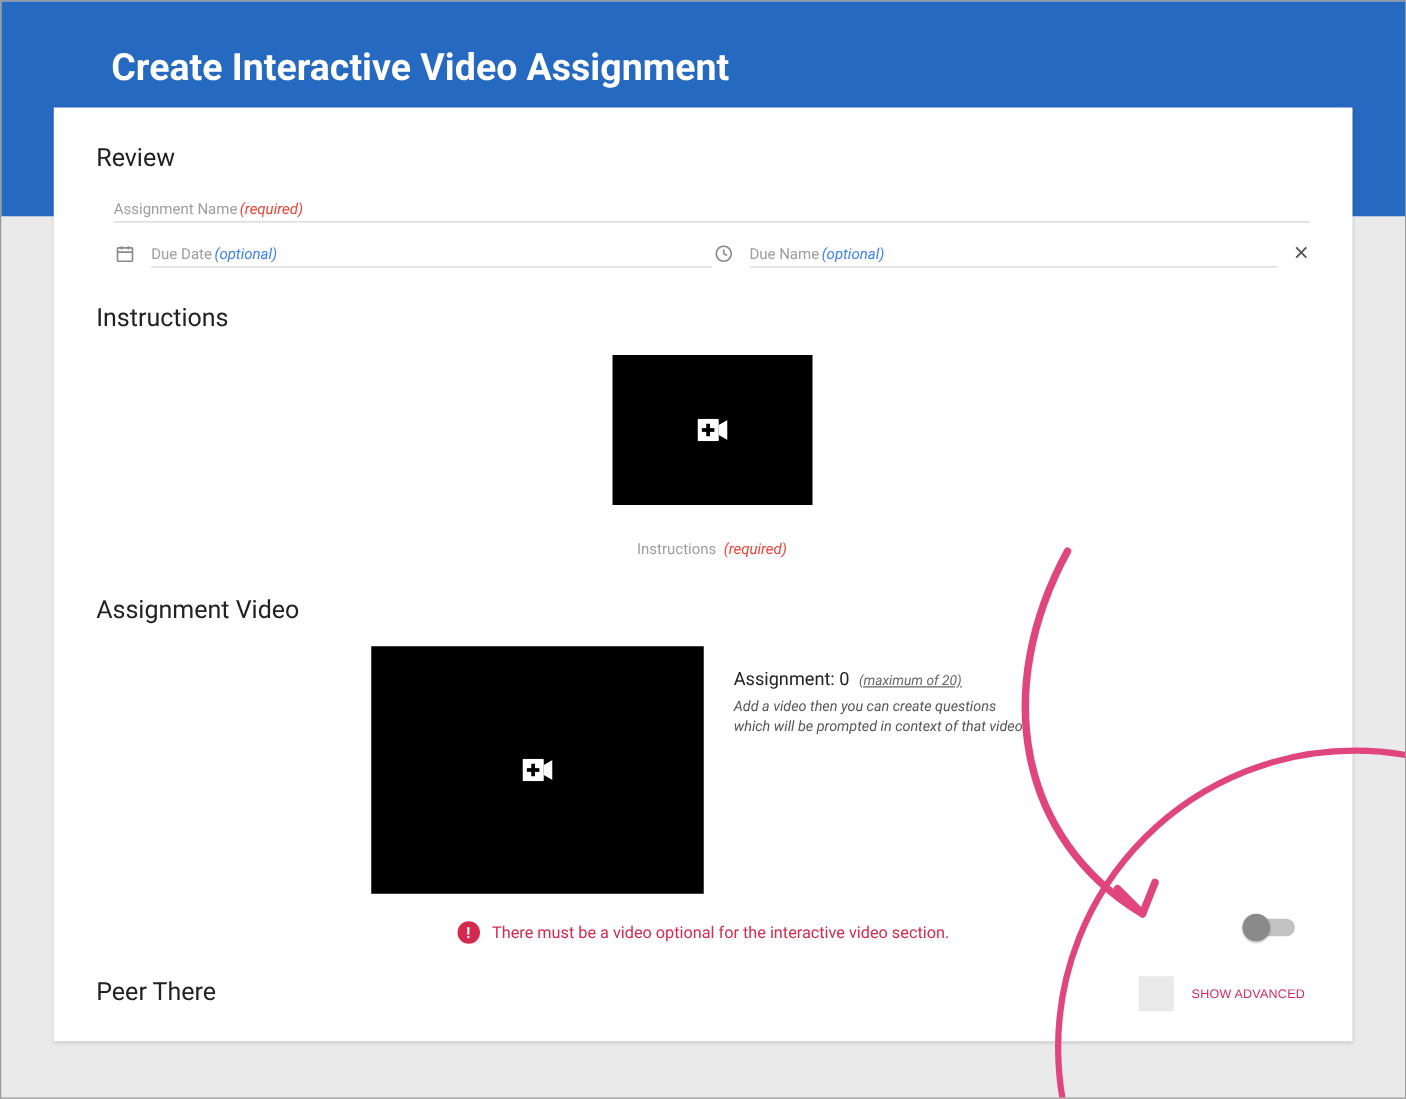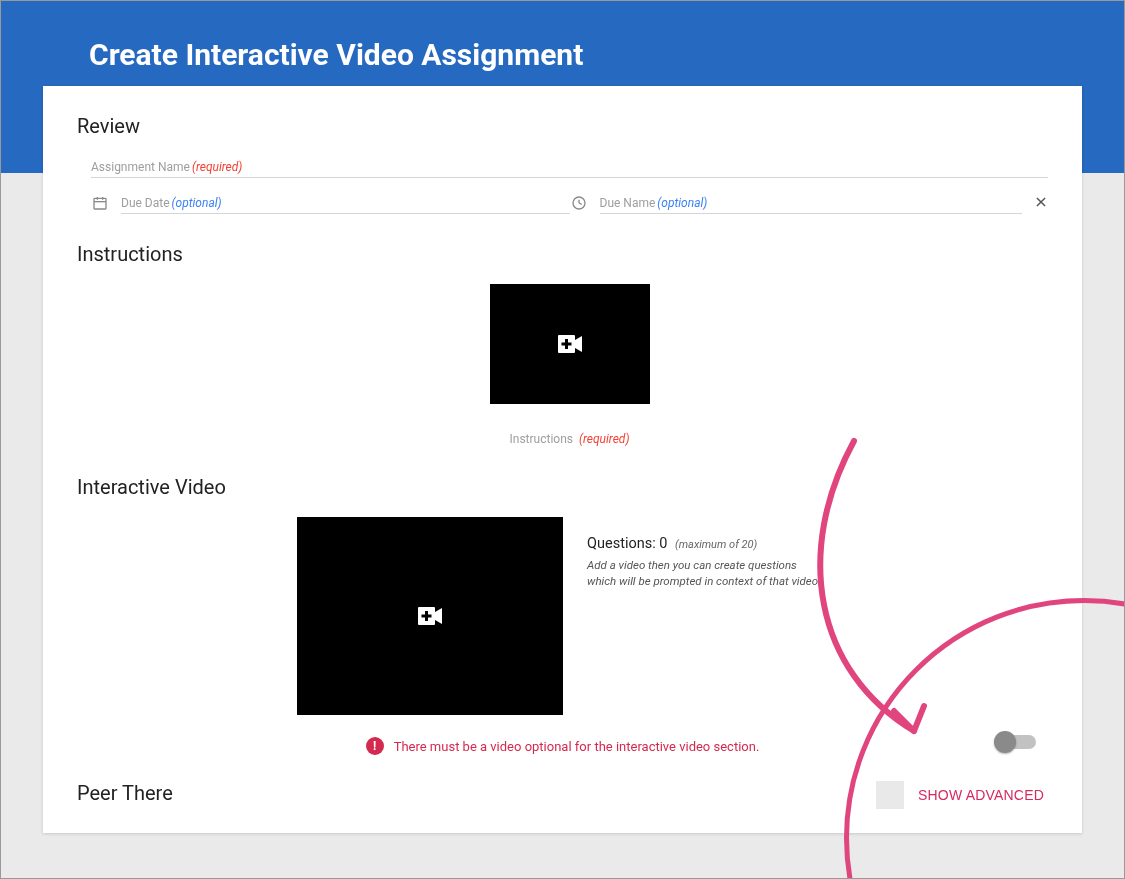--- a/index.html
+++ b/index.html
@@ -81,21 +81,21 @@
     
     .iv-body { display: flex; gap: 24px; padding-left: 220px; margin-bottom: 18px; align-items: flex-start; }
     .thumb-large {
       width: 266px; height: 198px; background: #000;
       display: flex; align-items: center; justify-content: center;
       color: #fff;
       cursor: pointer;
     }
     .iv-side { padding-top: 18px; max-width: 240px; }
     .q-line { font-size: 14.5px; color: #222; }
-    .q-line .max { font-size: 11px; font-style: italic; color: #666; margin-left: 4px; }
+    .q-line .max { font-size: 11px; font-style: italic; color: #666; margin-left: 4px; text-decoration: underline; }
     .iv-hint { font-size: 11.5px; font-style: italic; color: #555; margin-top: 6px; line-height: 1.35; }
     .error-row {
       display: flex; align-items: center; justify-content: center; gap: 10px;
       color: #d52a4f; font-size: 13px; margin-top: 22px; margin-bottom: 26px;
     }
     .error-row .err-icon {
       width: 18px; height: 18px; border-radius: 50%;
       background: #d52a4f; color: #fff; font-weight: 700; font-size: 12px;
       display: flex; align-items: center; justify-content: center;
     }
@@ -117,21 +117,21 @@
       content: ""; position: absolute; left: -4px; top: -4px;
       width: 22px; height: 22px; border-radius: 50%; background: #8a8a8a;
       box-shadow: 0 1px 2px rgba(0,0,0,0.3);
     }
     .action-row {
       display: flex; justify-content: flex-end; align-items: center; gap: 10px;
       margin-top: 52px;
     }
     .ghost-btn { width: 28px; height: 28px; background: #e9e9e9; }
     .adv-btn {
-      color: #d52a60; font-size: 14px; font-weight: 500;
+      color: #d52a60; font-size: 10px; font-weight: 500;
       letter-spacing: 0.2px;
       background: none; border: none; cursor: pointer;
       padding: 6px 4px;
     }
 
     
     .anno {
       position: absolute;
       pointer-events: none;
     }
@@ -222,35 +222,35 @@
         </span>
       </div>
       <div>
         <span style="font-size:12px;color:#9e9e9e">Instructions</span>
         <span style="font-size:12px;font-style:italic;color:#f44336;margin-left:2px">(required)</span>
       </div>
     </div>
   </div>
 
   <div>
-    <div class="section-heading">Interactive Video</div>
+    <div class="section-heading">Assignment Video</div>
     <div class="iv-body">
       <div class="thumb-large">
         <span class="video-add-icon">
           <svg width="24" height="18" viewBox="0 0 24 18" fill="#fff">
             <rect x="0" y="0" width="17" height="18" rx="1"></rect>
             <path d="M17 5 L24 1 L24 17 L17 13 Z"></path>
             <rect x="7" y="4" width="3" height="10" fill="#000"></rect>
             <rect x="3.5" y="7.5" width="10" height="3" fill="#000"></rect>
           </svg>
         </span>
       </div>
       <div class="iv-side">
         <div class="q-line">
-          <span>Questions:</span>
+          <span>Assignment:</span>
           <span>0</span>
           <span class="max">(maximum of 20)</span>
         </div>
         <div class="iv-hint">Add a video then you can create questions which will be prompted in context of that video.</div>
       </div>
     </div>
     <div class="error-row">
       <span class="err-icon">!</span>
       <span>There must be a video optional for the interactive video section.</span>
     </div>

